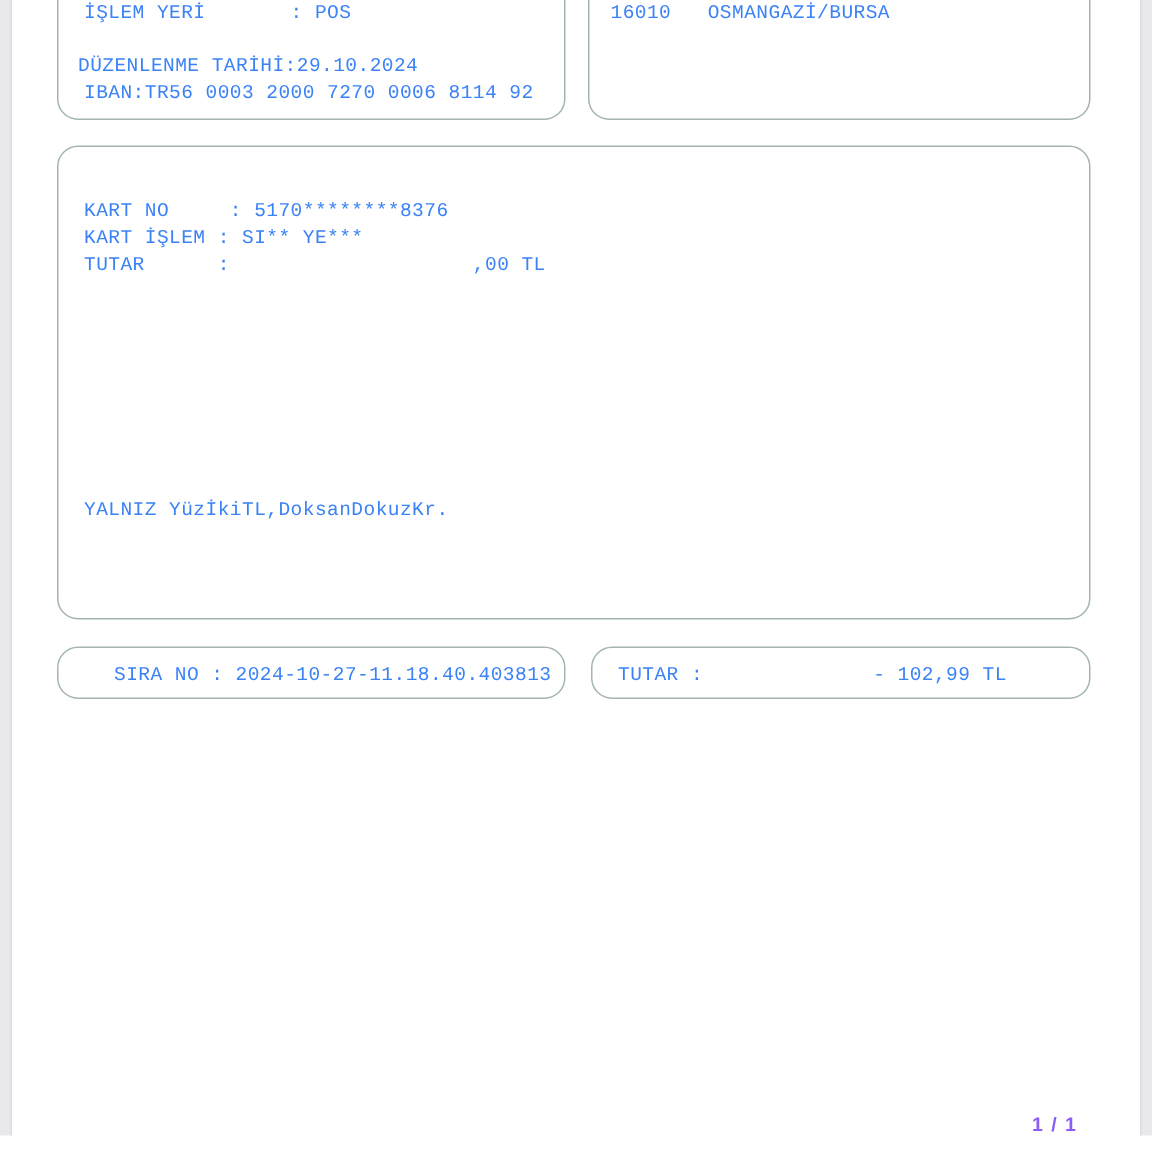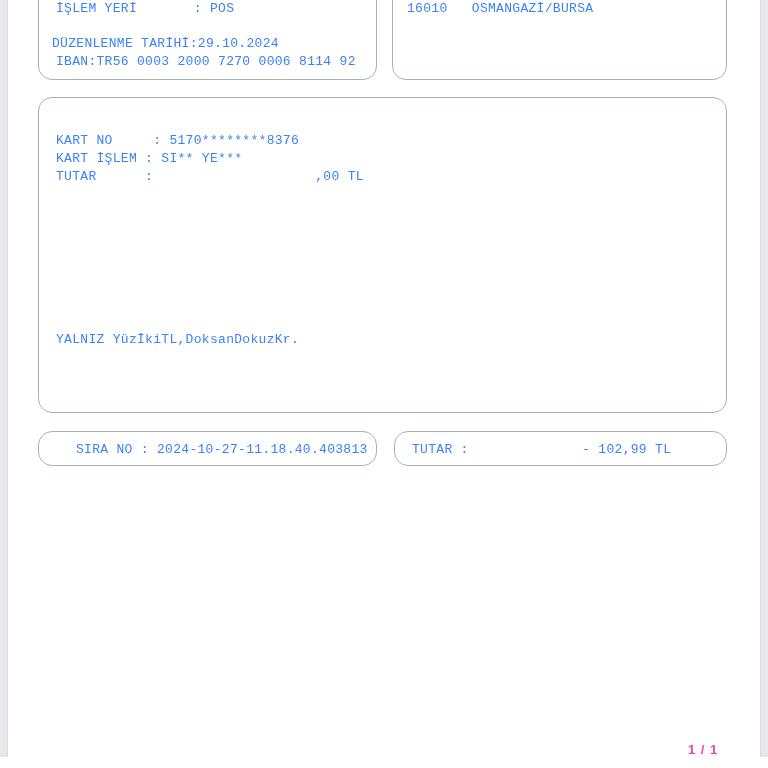--- a/index.html
+++ b/index.html
@@ -55,21 +55,21 @@
   #line-tutar        { left: 412px; top: 441px; }
 
   #page-number {
     position: absolute;
     left: 688px;
     top: 742px;
     font-family: "Liberation Sans", sans-serif;
     font-size: 13px;
     font-weight: bold;
     letter-spacing: 1px;
-    color: #ec4899;
+    color: #8b5cf6;
   }
 </style>
 </head>
 <body>
 
 <div class="edge-strip left"></div>
 <div class="edge-strip right"></div>
 
 <div class="box" id="box-transaction"></div>
 <div class="box" id="box-branch"></div>

